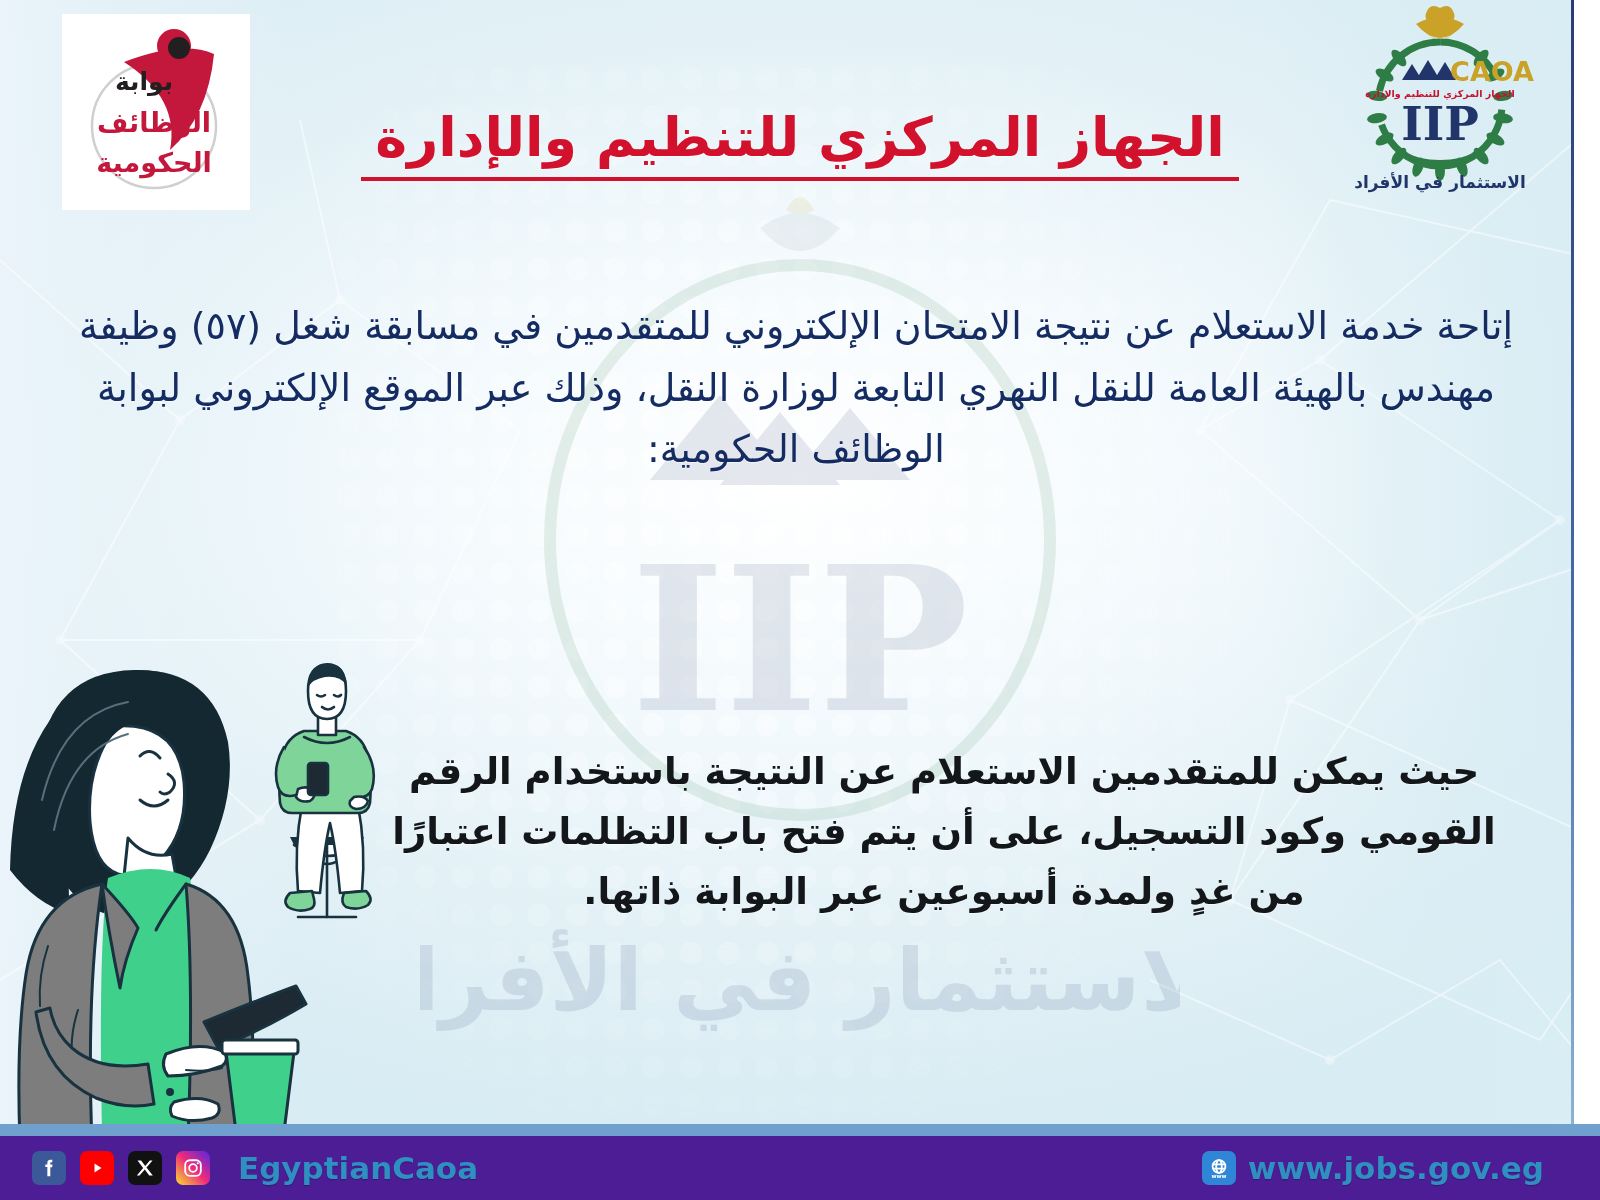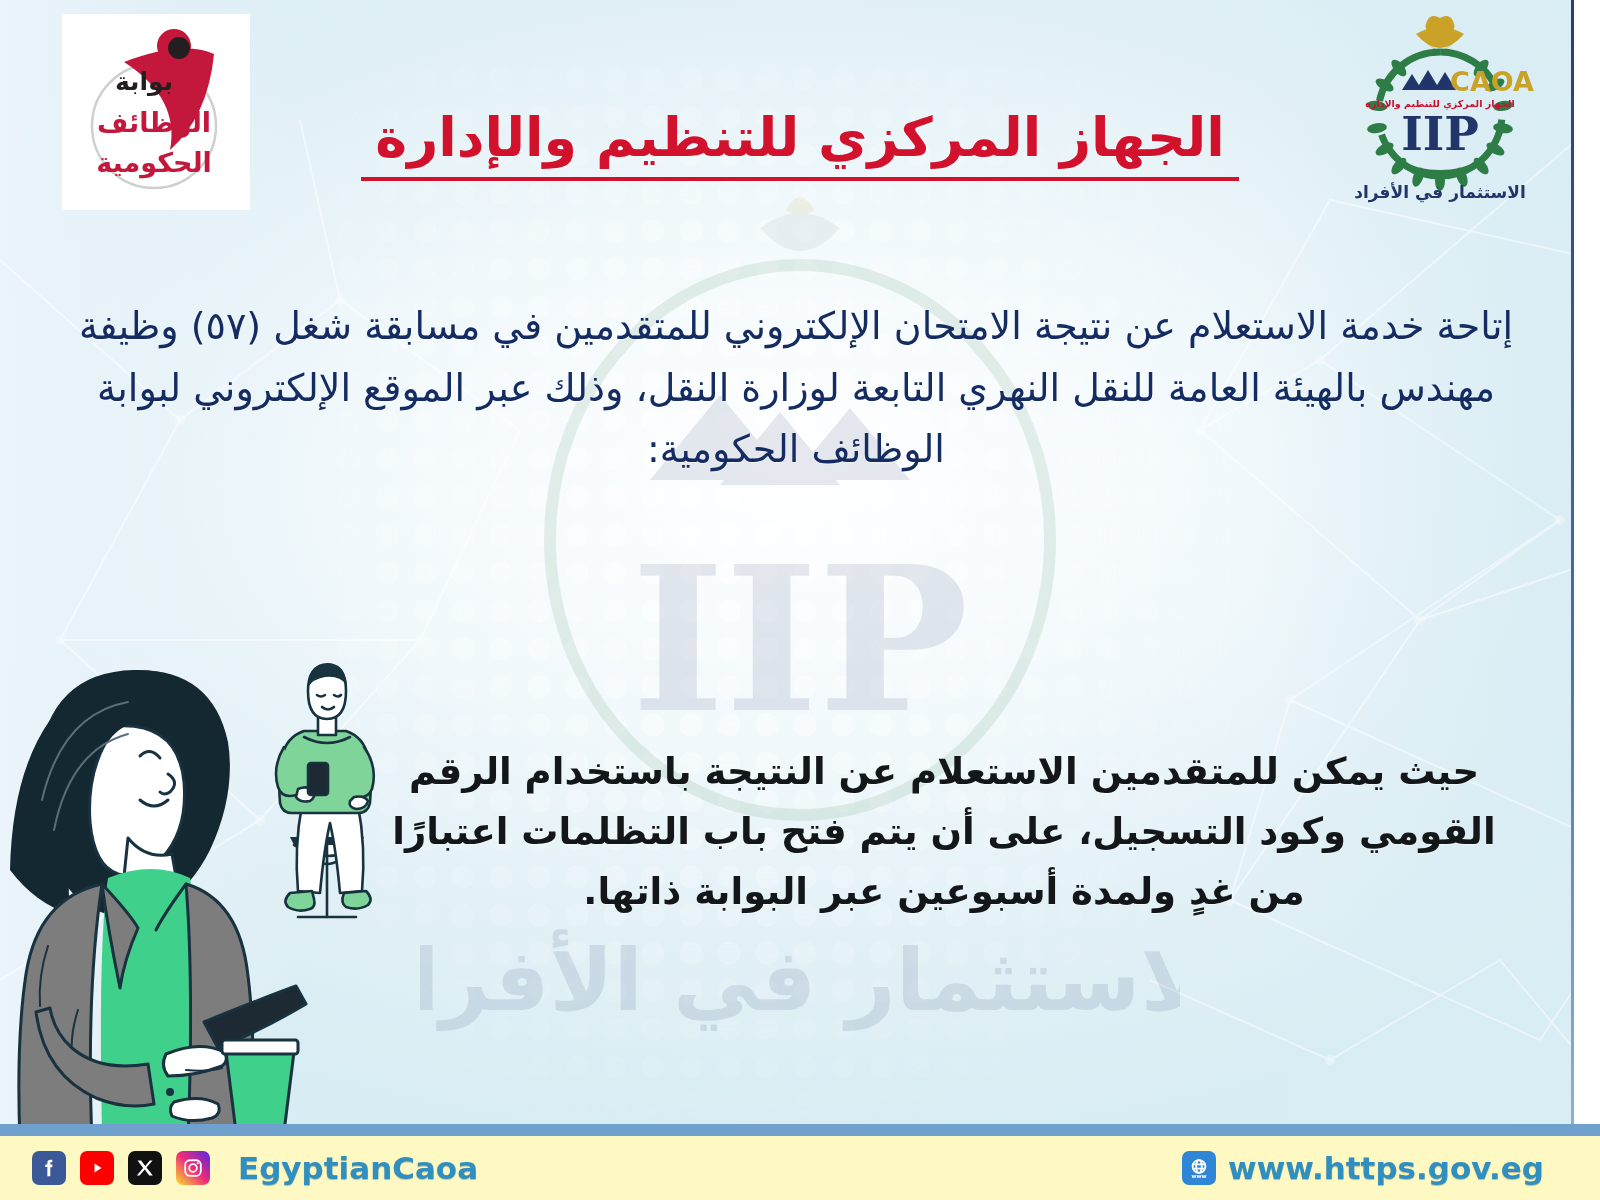--- a/index.html
+++ b/index.html
@@ -47,21 +47,21 @@
     position:absolute;right:26px;top:0;width:3px;height:1140px;
     background:linear-gradient(180deg,#2b3c72 0%, #4a6ca8 55%, #8fb4d4 100%);
   }
 
   
   .logo-left{
     position:absolute;left:62px;top:14px;width:188px;height:140px;
     background:#ffffff;
   }
   .logo-right{
-    position:absolute;right:60px;top:12px;width:200px;height:196px;
+    position:absolute;right:60px;top:2px;width:200px;height:196px;
   }
   .title-wrap{
     position:absolute;left:0;right:0;top:108px;text-align:center;
   }
   .title{
     display:inline-block;
     font-family:"DejaVu Sans","Liberation Sans",sans-serif;
     font-weight:bold;font-size:54px;color:#d2122c;
     letter-spacing:-1px;line-height:1.1;
     padding:0 14px 10px 14px;
@@ -99,21 +99,21 @@
 
   
   .illus-woman{position:absolute;left:-10px;top:640px;width:380px;height:500px;}
   .illus-man{position:absolute;left:232px;top:655px;width:190px;height:290px;}
 
   
   .footer-rule{
     position:absolute;left:0;top:1124px;width:1600px;height:12px;background:#6fa0ce;
   }
   .footer{
-    position:absolute;left:0;top:1136px;width:1600px;height:64px;background:#fef9c3;
+    position:absolute;left:0;top:1136px;width:1600px;height:64px;background:#4c1d95;
     display:flex;align-items:center;direction:ltr;
   }
   .social{display:flex;align-items:center;gap:14px;margin-left:32px;}
   .sbadge{width:34px;height:34px;border-radius:7px;display:flex;align-items:center;justify-content:center;}
   .sbadge svg{display:block;}
   .handle{
     margin-left:14px;font-size:31px;font-weight:bold;color:#2e8fc0;
     font-family:"DejaVu Sans","Liberation Sans",sans-serif;
     text-shadow:0 1px 1px rgba(0,0,0,.25);
   }
@@ -388,18 +388,18 @@
 
     <div class="footer-right">
       <span class="sbadge" style="background:#2f86d6;">
         <svg width="24" height="24" viewBox="0 0 24 24" fill="none" stroke="#ffffff" stroke-width="1.8">
           <circle cx="12" cy="10.5" r="6.4"></circle>
           <ellipse cx="12" cy="10.5" rx="2.8" ry="6.4"></ellipse>
           <path d="M5.8 8.4h12.4M5.8 12.6h12.4"></path>
           <text x="12" y="22.4" text-anchor="middle" font-size="5.4" fill="#ffffff" stroke="none" font-family="DejaVu Sans, Liberation Sans, sans-serif" font-weight="bold">www</text>
         </svg>
       </span>
-      <span class="site">www.https.gov.eg</span>
+      <span class="site">www.jobs.gov.eg</span>
     </div>
 
   </div>
 
 </div>
 
 </body></html>

